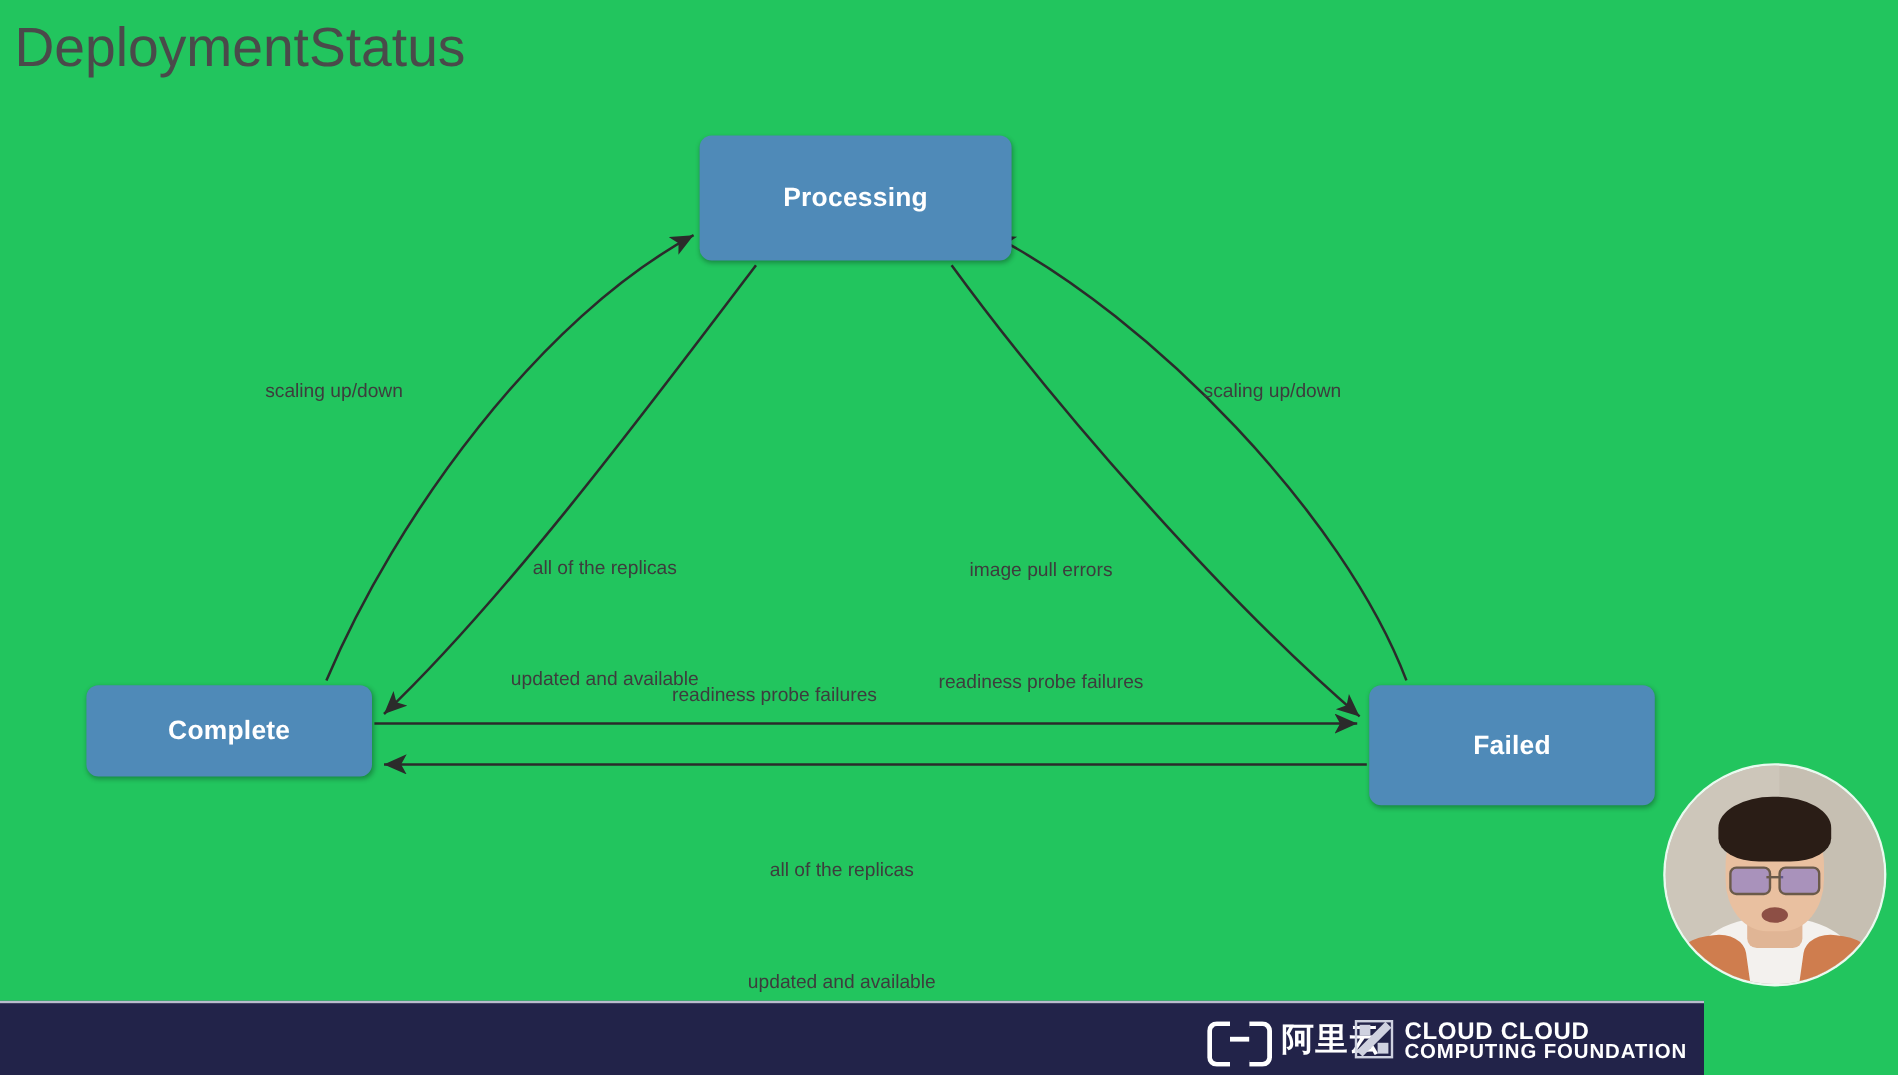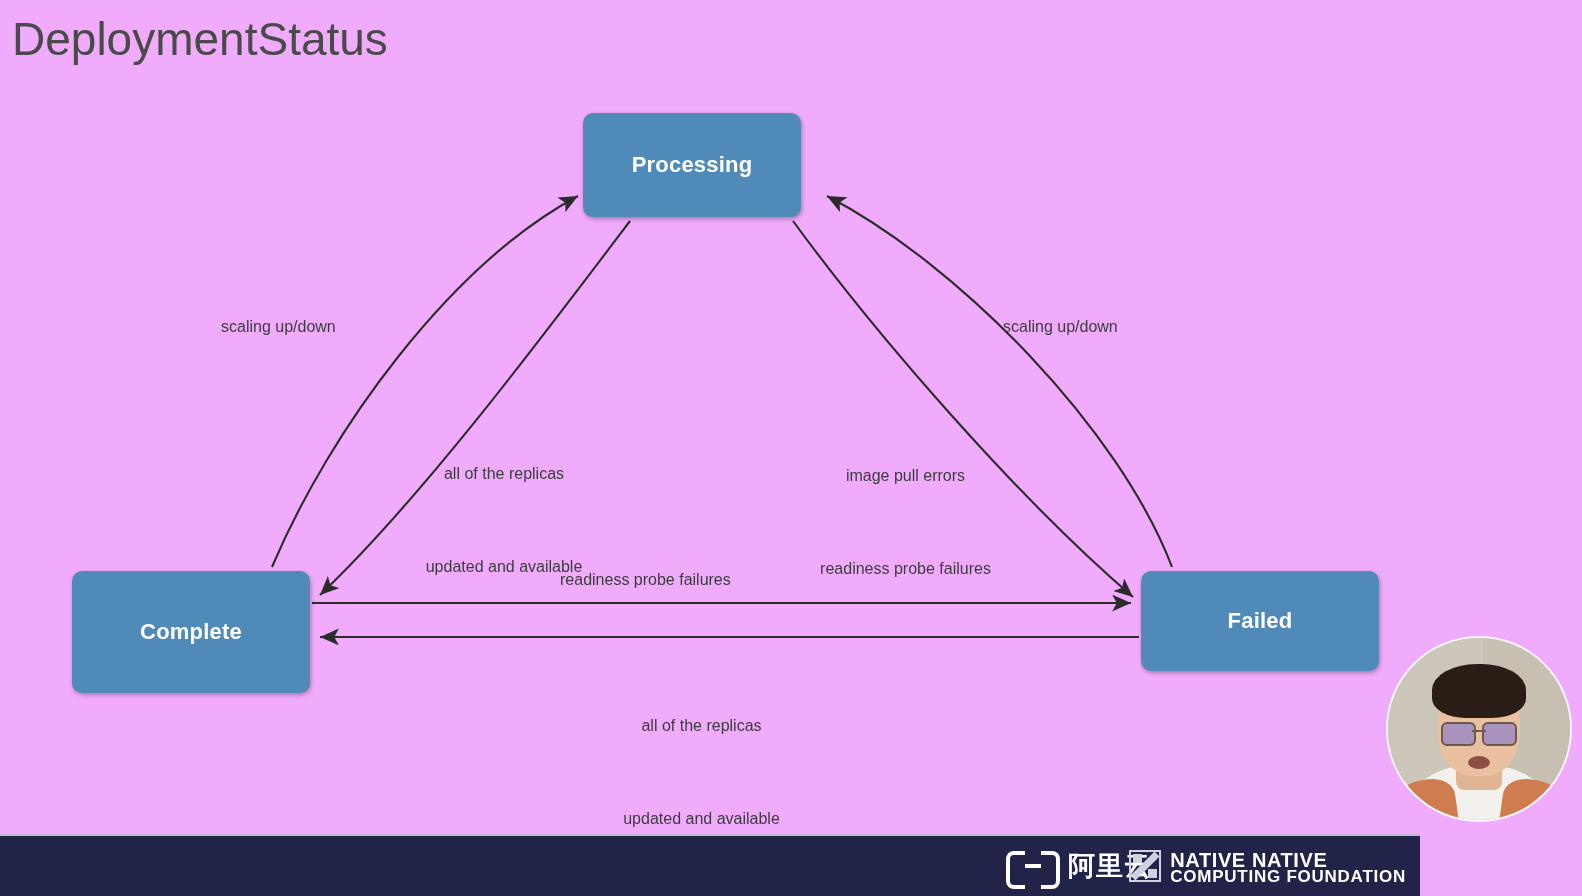--- a/index.html
+++ b/index.html
@@ -7,21 +7,21 @@
     padding: 0;
     background: #ffffff;
   }
   body {
     font-family: "Liberation Sans", sans-serif;
   }
   #slide {
     position: relative;
     width: 1582px;
     height: 896px;
-    background: #f0abfc;
+    background: #22c55e;
     overflow: hidden;
   }
 
   
   #title {
     position: absolute;
     left: 12px;
     top: 12px;
     font-size: 46px;
     color: #4a4a4a;
@@ -50,28 +50,28 @@
     justify-content: center;
     color: #ffffff;
     font-weight: bold;
     font-size: 22px;
     letter-spacing: 0.2px;
     user-select: none;
   }
   #box-processing {
     left: 583px;
     top: 113px;
-    width: 218px;
+    width: 260px;
     height: 104px;
   }
   #box-complete {
     left: 72px;
     top: 571px;
     width: 238px;
-    height: 122px;
+    height: 76px;
   }
   #box-failed {
     left: 1141px;
     top: 571px;
     width: 238px;
     height: 100px;
   }
 
   
   .edge-label {
@@ -80,21 +80,21 @@
     color: #3d3d3d;
     line-height: 31px;
     white-space: pre;
     user-select: none;
   }
   .edge-label.center { text-align: center; }
 
   #label-scale-left   { left: 221px; top: 311px; }
   #label-scale-right  { left: 1003px; top: 311px; }
   #label-replicas-left{ left: 373px; top: 396px; text-align: center; width: 262px; }
-  #label-errors-right { left: 765px; top: 398px; text-align: center; width: 281px; }
+  #label-errors-right { left: 727px; top: 398px; text-align: center; width: 281px; }
   #label-readiness-mid{ left: 560px; top: 564px; }
   #label-replicas-bot { left: 570px; top: 648px; text-align: center; width: 263px; }
 
   
   #webcam {
     position: absolute;
     left: 1388px;
     top: 638px;
     width: 182px;
     height: 182px;
@@ -303,20 +303,20 @@
       <div class="aliyun-text">阿里云</div>
     </div>
 
     <div class="logo-group" id="logo-cncf">
       <div class="cncf-mark">
         <div class="slash"></div>
         <div class="nub-tl"></div>
         <div class="nub-br"></div>
       </div>
       <div class="cncf-text">
-        <div class="l1">NATIVE NATIVE</div>
+        <div class="l1">CLOUD CLOUD</div>
         <div class="l2">COMPUTING FOUNDATION</div>
       </div>
     </div>
 
   </div>
 
 </div>
 
 </body></html>

